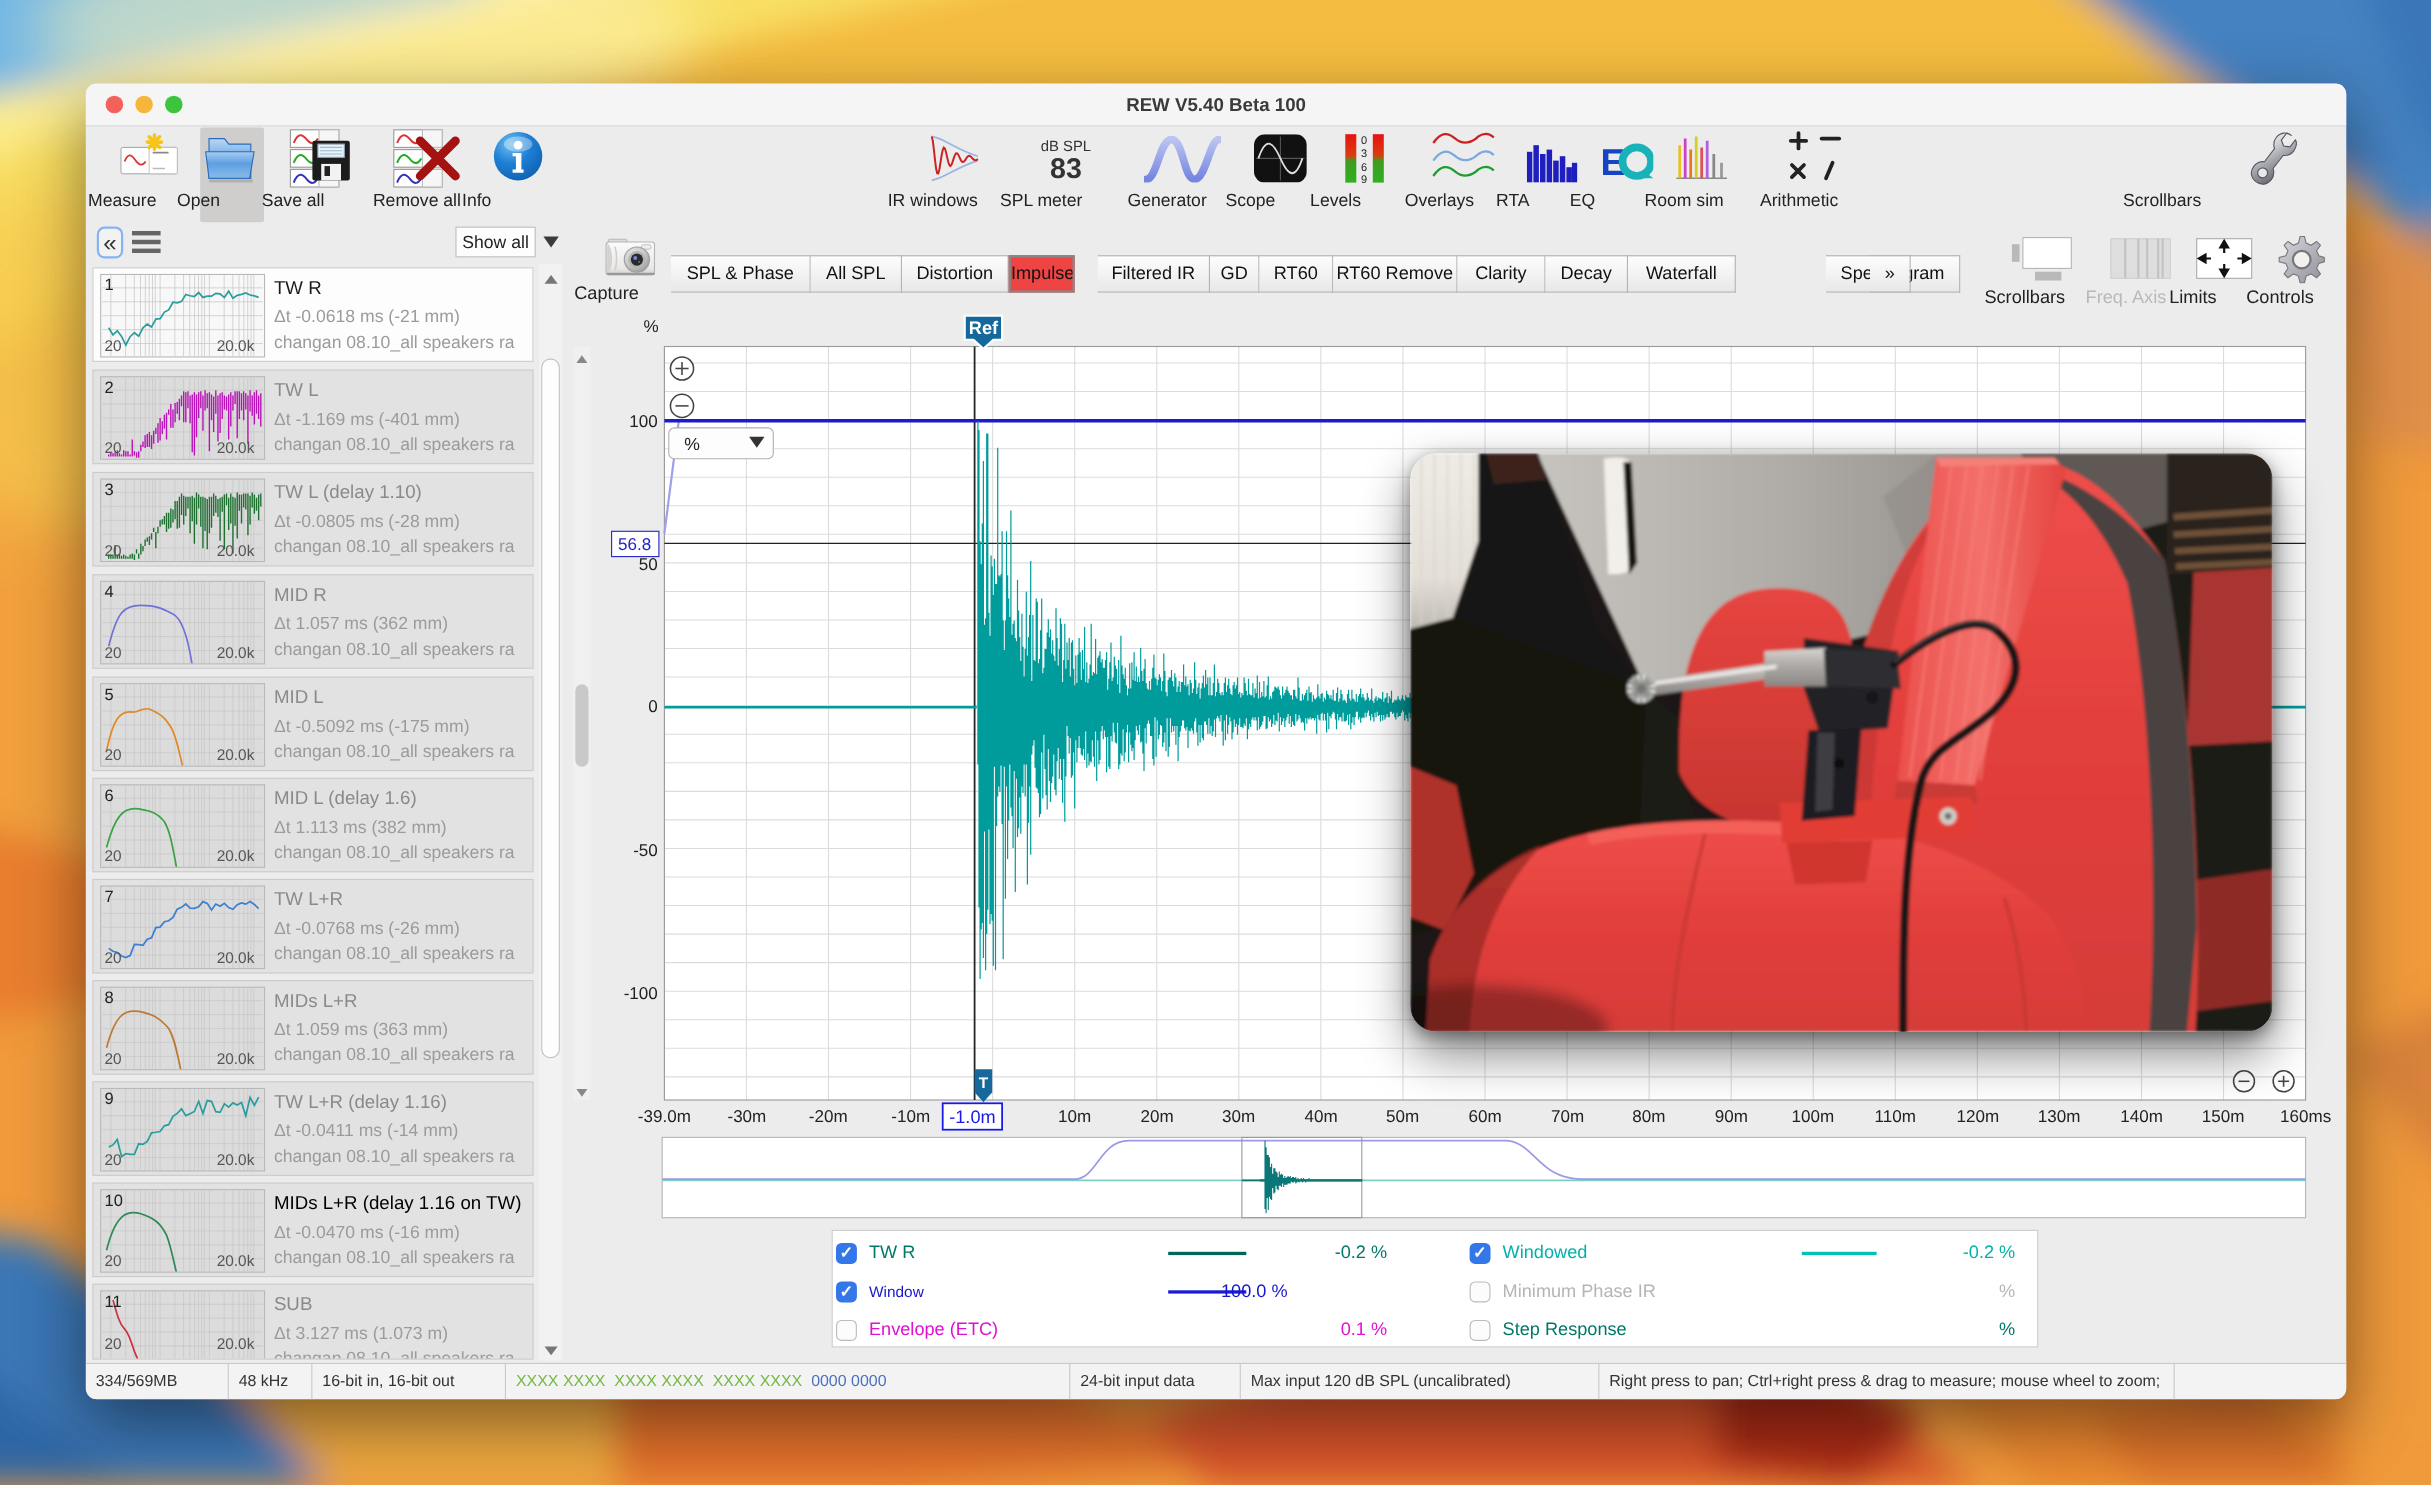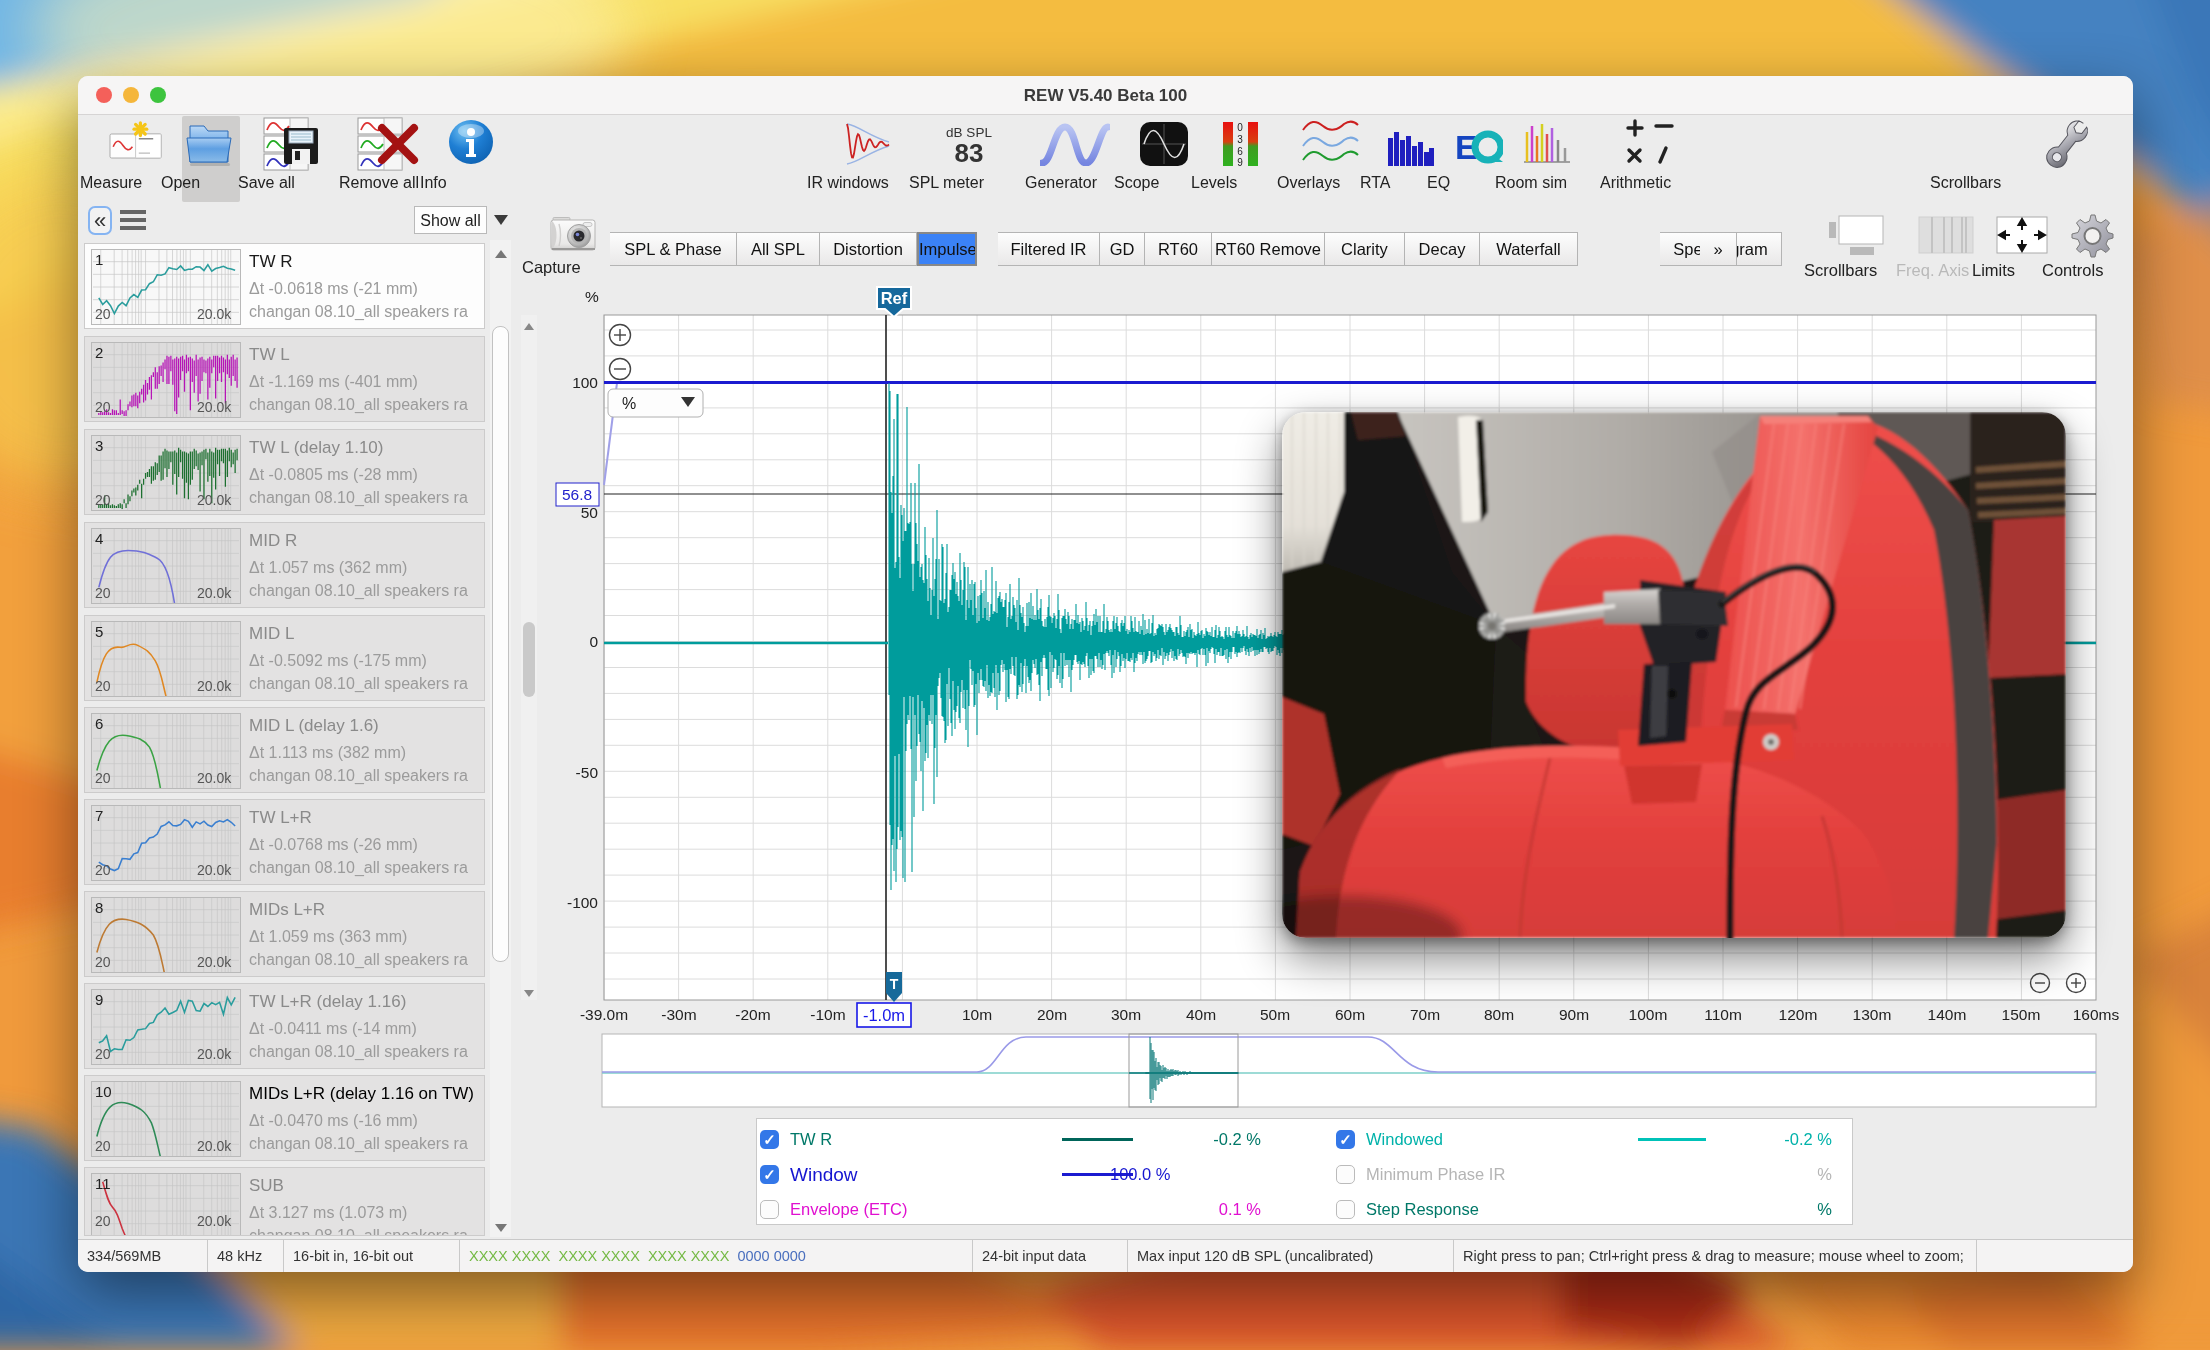--- a/index.html
+++ b/index.html
@@ -766,21 +766,21 @@
 <circle cx="29" cy="20" r="8" fill="#b5b5b5"></circle>
 <circle cx="29" cy="20" r="5.5" fill="#2a2a2e"></circle>
 <circle cx="27.5" cy="18.5" r="1.8" fill="#7a86d8"></circle>
 <circle cx="31" cy="22" r="1" fill="#666"></circle>
 <rect x="2" y="32" width="43" height="2" fill="#9a9998"></rect>
 </svg>
 <div class="lbl" style="left:522px;top:258px;width:100px;font-size:16.5px">Capture</div>
 <div class="tab" style="position:absolute;top:232px;left:610px;width:127px;">SPL &amp; Phase</div>
       <div class="tab" style="position:absolute;top:232px;left:737px;width:83px;">All SPL</div>
       <div class="tab" style="position:absolute;top:232px;left:820px;width:97px;">Distortion</div>
-      <div class="tab" style="position:absolute;top:232px;left:917px;width:60px;background:#3b82f6;border:2px solid #888;line-height:30px;">Impulse</div>
+      <div class="tab" style="position:absolute;top:232px;left:917px;width:60px;background:#ef4444;border:2px solid #888;line-height:30px;">Impulse</div>
       <div class="tab" style="position:absolute;top:232px;left:998px;width:102px;">Filtered IR</div>
       <div class="tab" style="position:absolute;top:232px;left:1100px;width:45px;">GD</div>
       <div class="tab" style="position:absolute;top:232px;left:1145px;width:67px;">RT60</div>
       <div class="tab" style="position:absolute;top:232px;left:1212px;width:113px;">RT60 Remove</div>
       <div class="tab" style="position:absolute;top:232px;left:1325px;width:80px;">Clarity</div>
       <div class="tab" style="position:absolute;top:232px;left:1405px;width:75px;">Decay</div>
       <div class="tab" style="position:absolute;top:232px;left:1480px;width:98px;">Waterfall</div>
       <div class="tab" style="position:absolute;top:232px;left:1660px;width:122px;">Spectrogram</div>
       <div class="tab" style="position:absolute;top:232px;left:1700px;width:37px;">»</div>
 <svg style="position:absolute;left:1826px;top:214px" width="60" height="44" viewBox="0 0 60 44">
@@ -956,21 +956,21 @@
             <path d="M1146 1072V1074M1147 1072V1074M1148 1072V1074M1149 1072V1074M1150 1037V1099M1151 1043V1103M1152 1050V1089M1153 1050V1100M1154 1052V1088M1155 1061V1090M1156 1058V1091M1157 1067V1080M1158 1062V1085M1159 1062V1084M1160 1065V1078M1161 1066V1081M1162 1070V1082M1163 1065V1078M1164 1068V1078M1165 1067V1079M1166 1068V1076M1167 1071V1079M1168 1069V1077M1169 1071V1077M1170 1070V1077M1171 1069V1076M1172 1070V1076M1173 1069V1076M1174 1071V1074M1175 1070V1075M1176 1070V1075M1177 1071V1074M1178 1070V1076M1179 1072V1075M1180 1071V1074M1181 1072V1075M1182 1072V1074M1183 1071V1074M1184 1072V1075M1185 1071V1074M1186 1072V1074M1187 1072V1075M1188 1072V1074M1189 1072V1074M1190 1071V1074M1191 1072V1074M1192 1072V1074M1193 1072V1074M1194 1072V1074M1195 1072V1074M1196 1072V1074M1197 1072V1074M1198 1072V1074M1199 1072V1074M1200 1072V1074M1201 1072V1074M1202 1072V1074M1203 1072V1074M1204 1072V1074M1205 1072V1074M1206 1072V1074M1207 1072V1074M1208 1072V1074M1209 1072V1074M1210 1072V1074M1211 1072V1074M1212 1072V1074M1213 1072V1074M1214 1072V1074M1215 1072V1074M1216 1072V1074M1217 1072V1074M1218 1072V1074M1219 1072V1074M1220 1072V1074M1221 1072V1074M1222 1072V1074M1223 1072V1074M1224 1072V1074M1225 1072V1074M1226 1072V1074M1227 1072V1074M1228 1072V1074M1229 1072V1074M1230 1072V1074M1231 1072V1074M1232 1072V1074M1233 1072V1074M1234 1072V1074M1235 1072V1074M1236 1072V1074M1237 1072V1074M1238 1072V1074"></path>
           </g>
 </g>
 </svg>
 <div style="position:absolute;left:756px;top:1118px;width:1097px;height:107px;background:#fff;border:1px solid #c9c9c9"></div>
 <div style="position:absolute;left:760px;top:1130px;width:19px;height:19px;background:#3377e8;border-radius:5px;color:#fff;font-size:15px;font-weight:bold;text-align:center;line-height:19px">✓</div>
 <div style="position:absolute;left:790px;top:1130px;font-size:16.5px;color:#007868;line-height:19px">TW R</div>
 <div style="position:absolute;left:1062px;top:1138px;width:71px;height:3px;background:#00655a"></div>
 <div style="position:absolute;left:1110px;top:1130px;width:151px;font-size:16.5px;color:#007868;line-height:19px;text-align:right">-0.2 %</div>
 <div style="position:absolute;left:760px;top:1165px;width:19px;height:19px;background:#3377e8;border-radius:5px;color:#fff;font-size:15px;font-weight:bold;text-align:center;line-height:19px">✓</div>
-<div style="position:absolute;left:790px;top:1165px;font-size:19px;color:#1515d0;line-height:19px">Window</div>
+<div style="position:absolute;left:790px;top:1165px;font-size:14px;color:#1515d0;line-height:19px">Window</div>
 <div style="position:absolute;left:1062px;top:1173px;width:71px;height:3px;background:#1b1bd0"></div>
 <div style="position:absolute;left:1110px;top:1165px;width:151px;font-size:16.5px;color:#1515d0;line-height:19px;text-align:left">100.0 %</div>
 <div style="position:absolute;left:760px;top:1200px;width:19px;height:19px;background:#fcfcfc;border:1.5px solid #bbb;border-radius:5px"></div>
 <div style="position:absolute;left:790px;top:1200px;font-size:16.5px;color:#e010d0;line-height:19px">Envelope (ETC)</div>
 <div style="position:absolute;left:1110px;top:1200px;width:151px;font-size:16.5px;color:#e010d0;line-height:19px;text-align:right">0.1 %</div>
 <div style="position:absolute;left:1336px;top:1130px;width:19px;height:19px;background:#3377e8;border-radius:5px;color:#fff;font-size:15px;font-weight:bold;text-align:center;line-height:19px">✓</div>
 <div style="position:absolute;left:1366px;top:1130px;font-size:16.5px;color:#00b2aa;line-height:19px">Windowed</div>
 <div style="position:absolute;left:1638px;top:1138px;width:68px;height:3px;background:#00c2b8"></div>
 <div style="position:absolute;left:1681px;top:1130px;width:151px;font-size:16.5px;color:#00b2aa;line-height:19px;text-align:right">-0.2 %</div>
 <div style="position:absolute;left:1336px;top:1165px;width:19px;height:19px;background:#fcfcfc;border:1.5px solid #bbb;border-radius:5px"></div>

